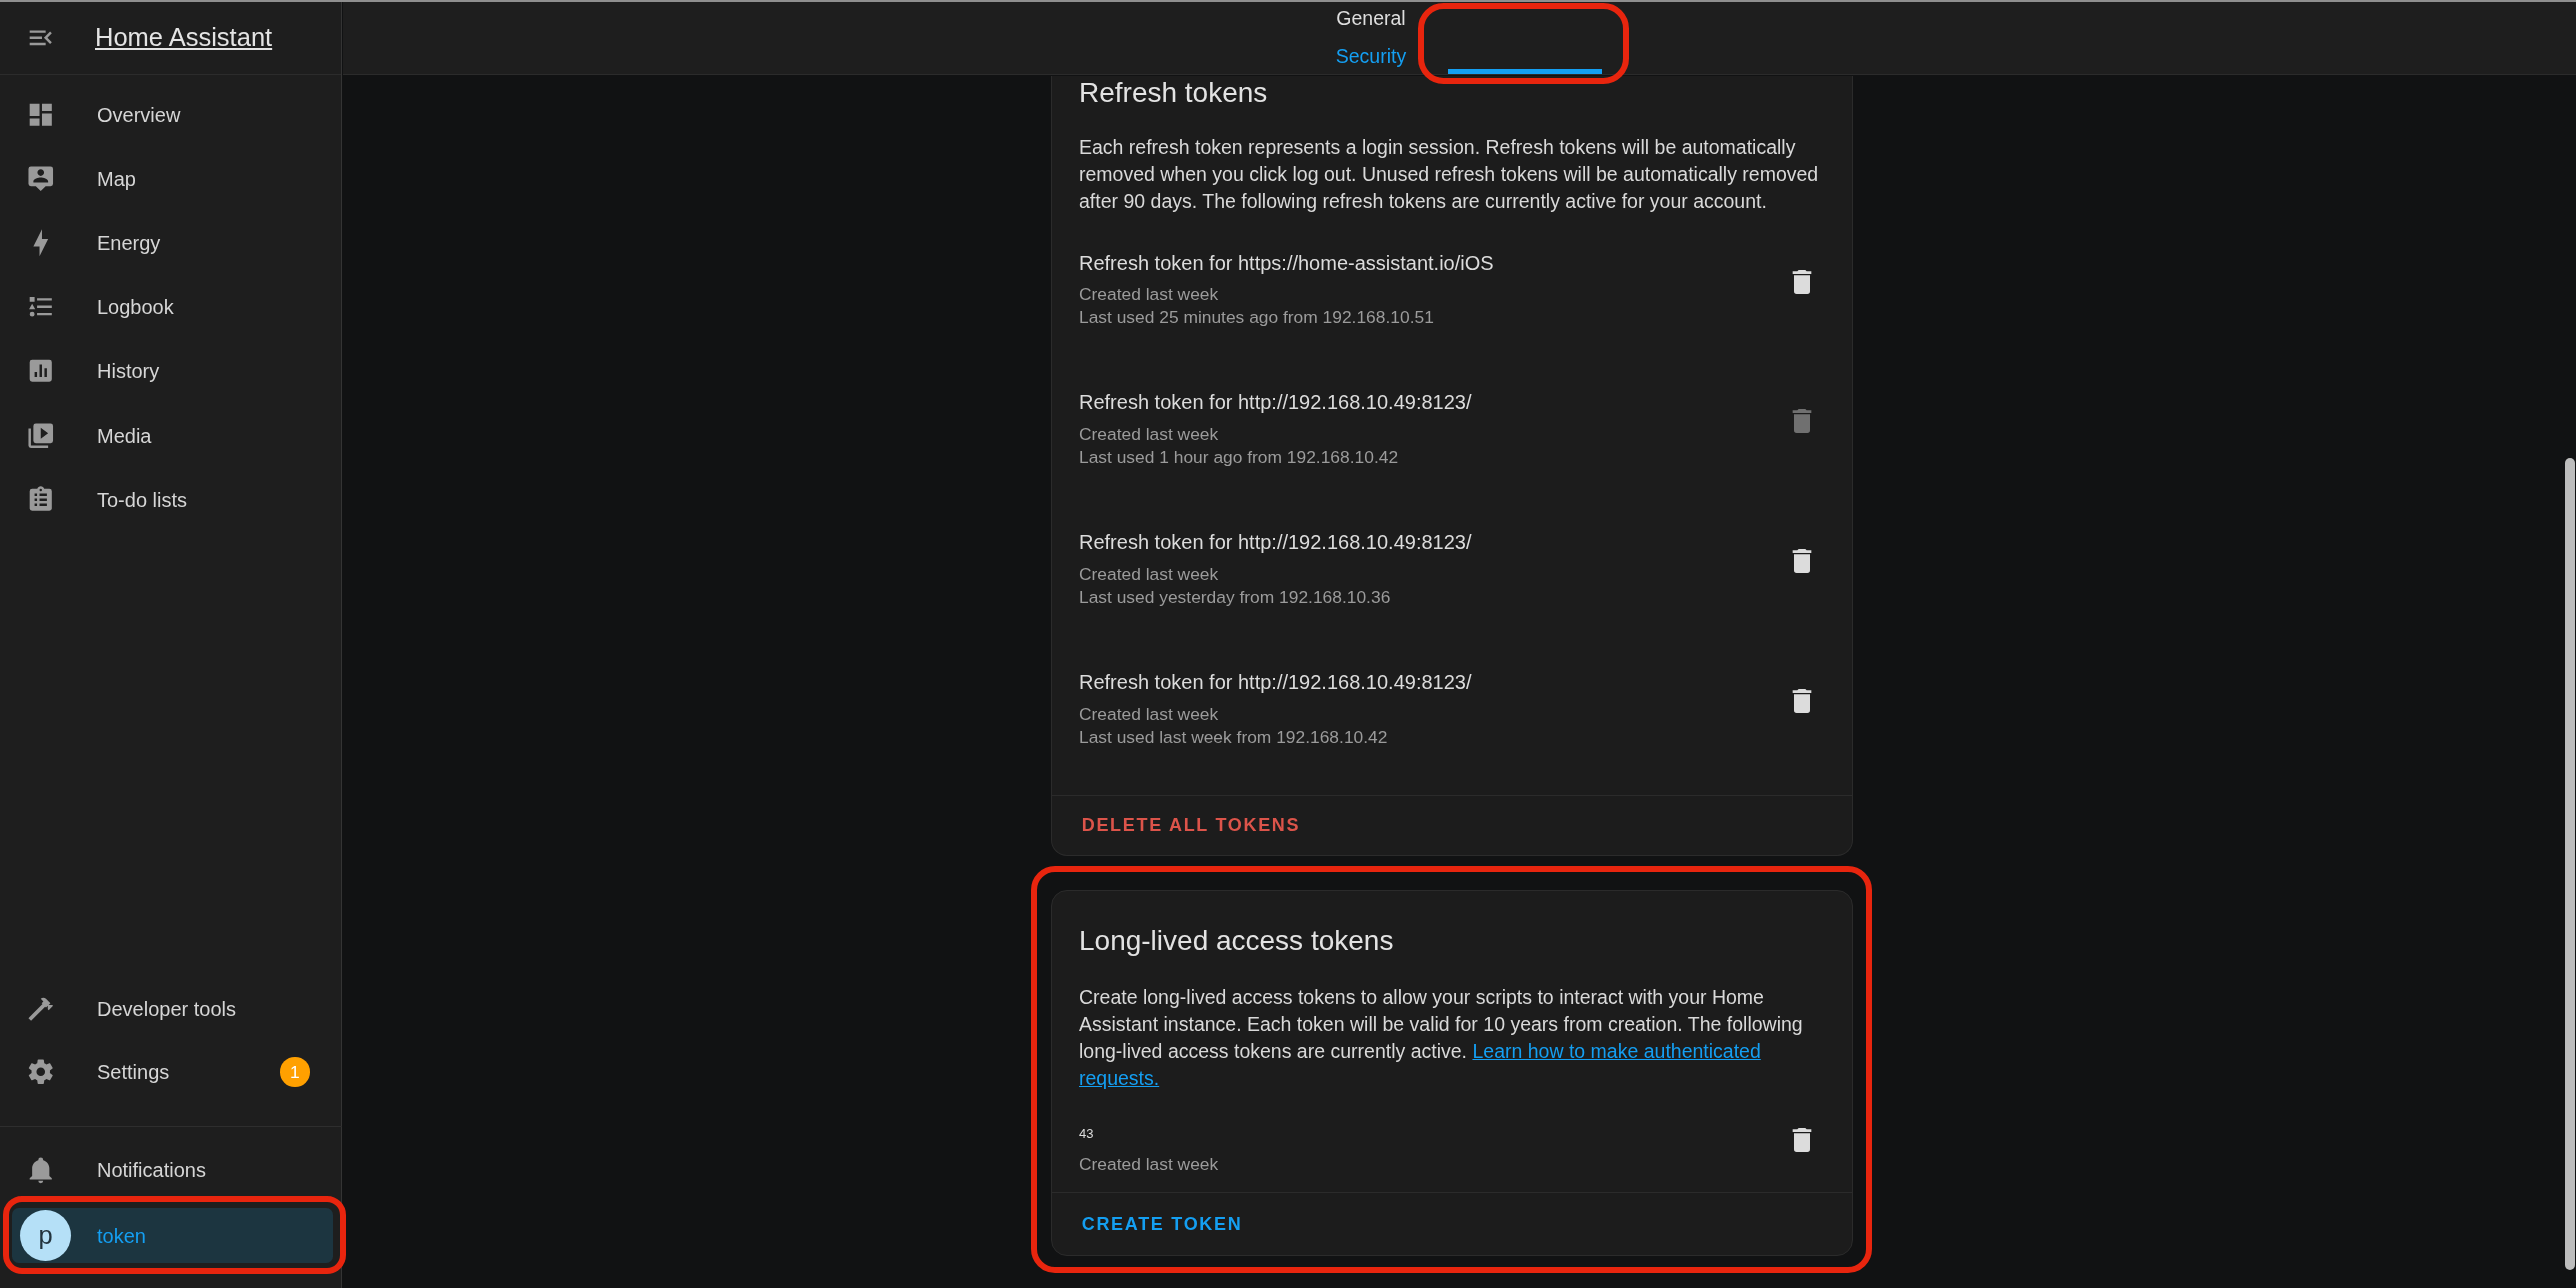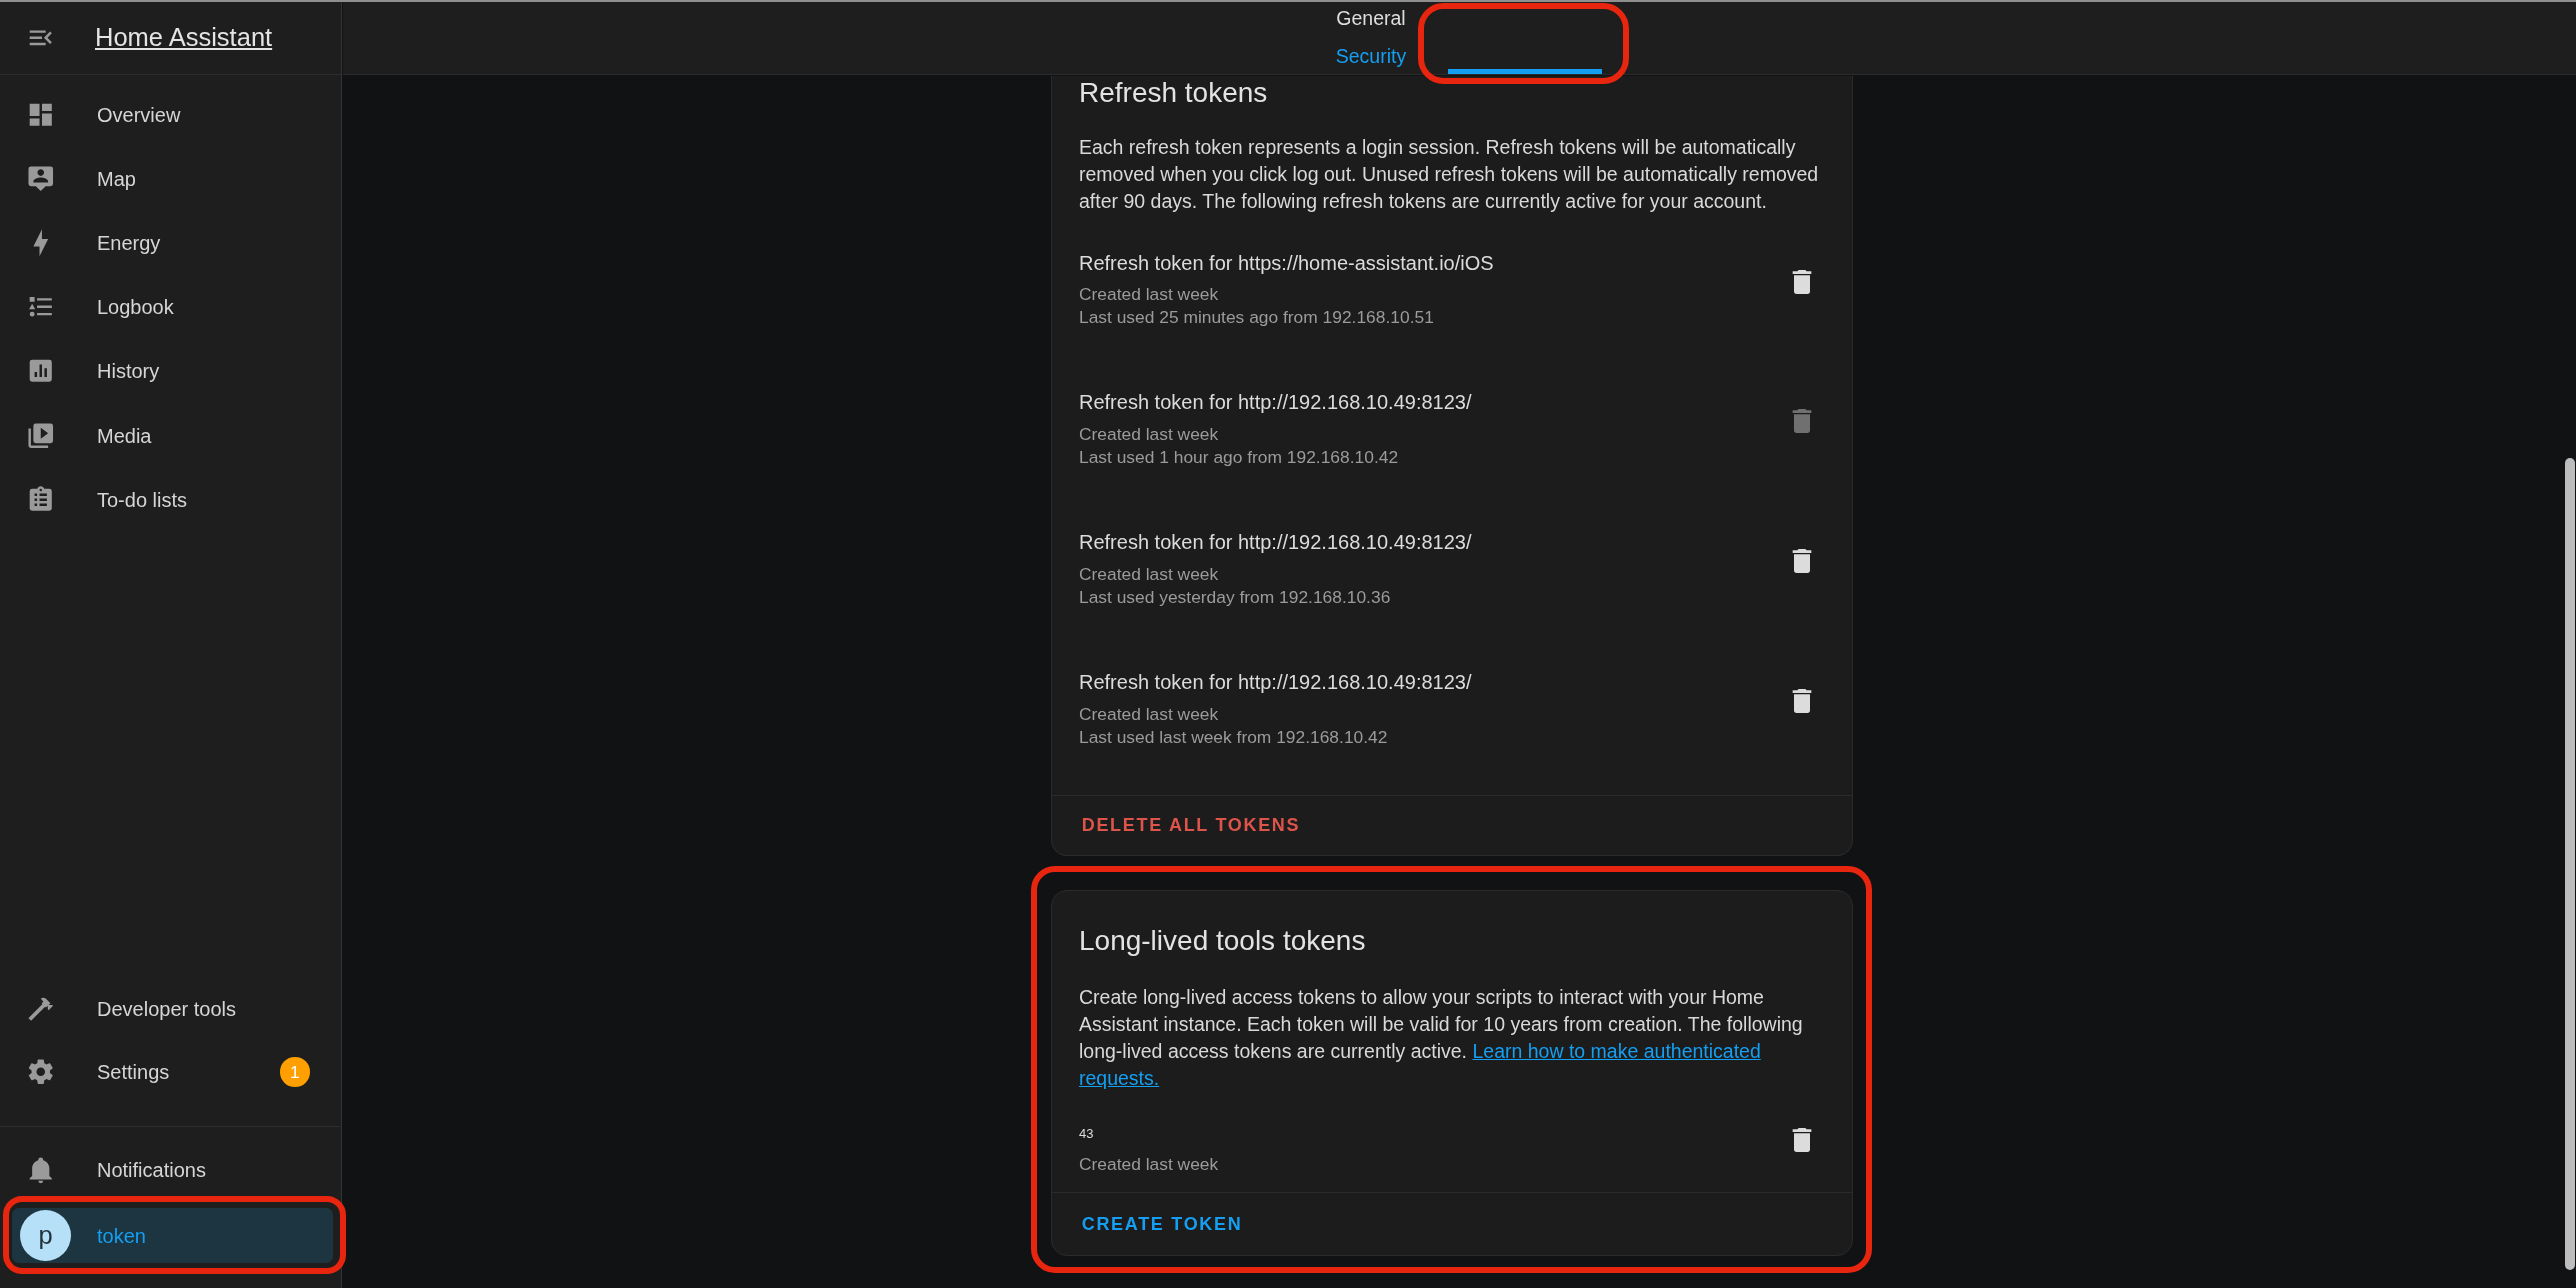--- a/index.html
+++ b/index.html
@@ -268,21 +268,21 @@
         </button>
     </div>
   </div>
 
   <div class="card-actions">
     <button class="text-button danger">DELETE ALL TOKENS</button>
   </div>
 </section>
 
 <section id="longlived-card" class="abs card">
-  <h2>Long-lived tools tokens</h2>
+  <h2>Long-lived access tokens</h2>
   <p class="desc"><span>Create long-lived access tokens to allow your scripts to interact with your Home Assistant instance. Each token will be valid for 10 years from creation. The following long-lived access tokens are currently active. </span><a>Learn how to make authenticated requests.</a></p>
 
   <div id="ll-token-row">
     <div>
       <div class="t-name">43</div>
       <div class="t-sub">Created last week</div>
     </div>
     <button class="trash-btn">
       <svg viewBox="0 0 24 24">
           <path d="M19,4H15.5L14.5,3H9.5L8.5,4H5V6H19M6,19A2,2 0 0,0 8,21H16A2,2 0 0,0 18,19V7H6V19Z"></path>

